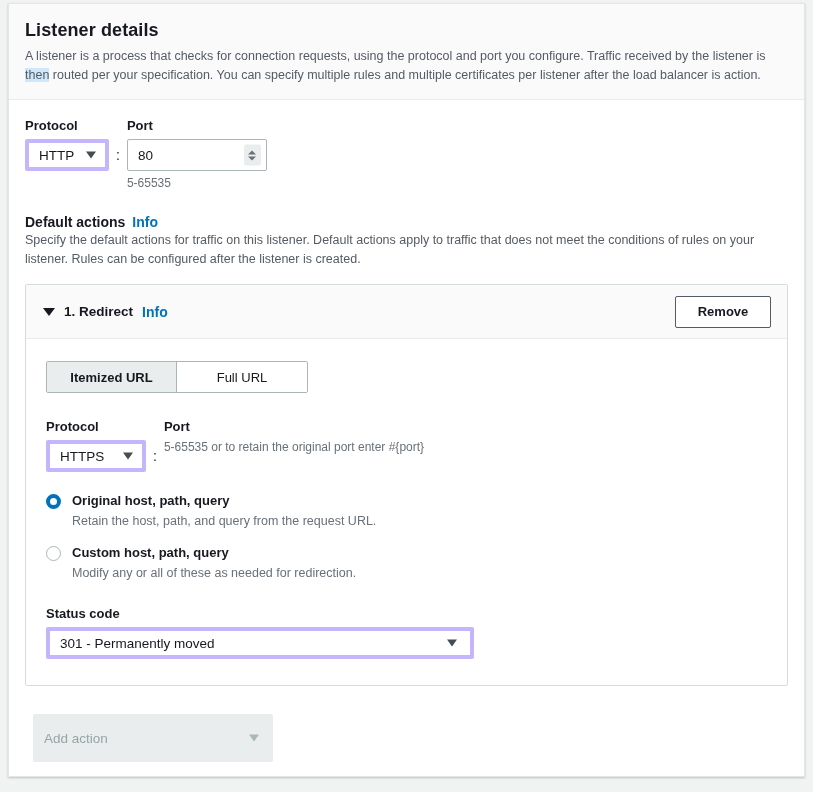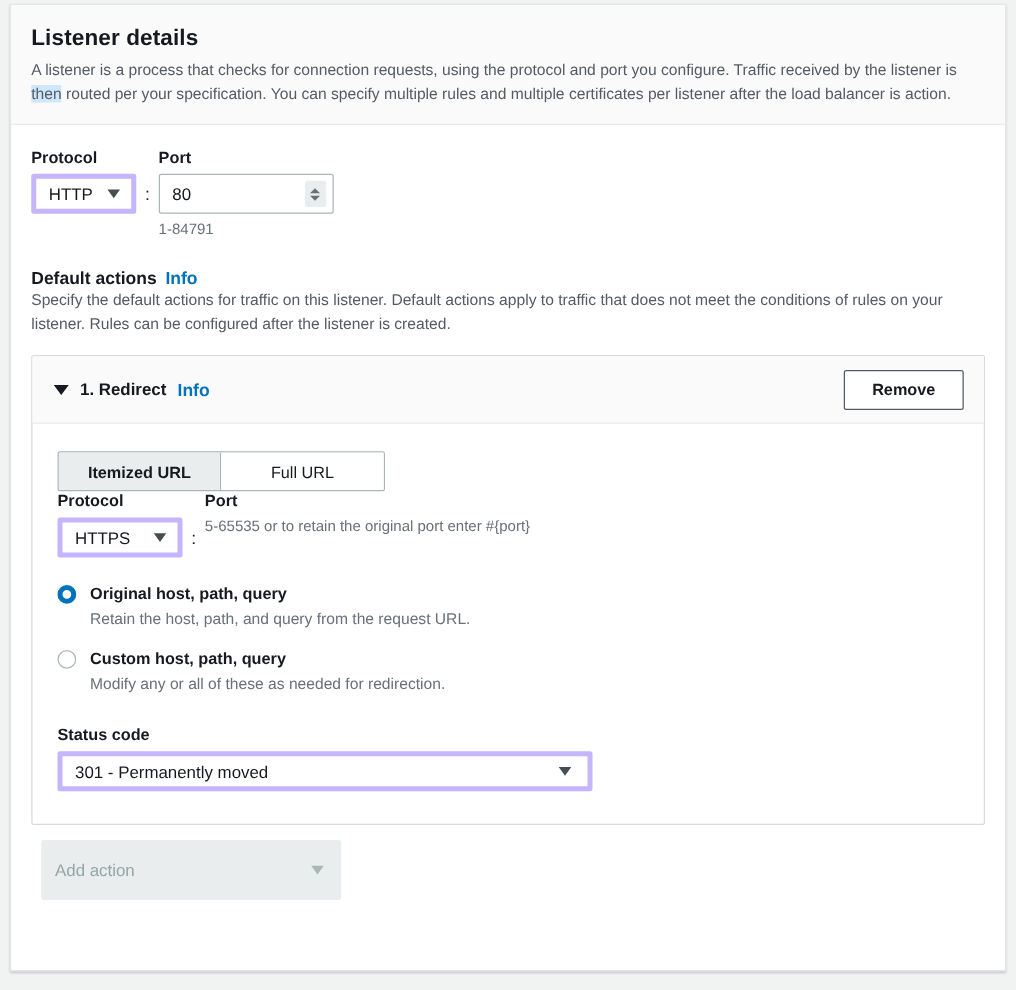--- a/index.html
+++ b/index.html
@@ -202,20 +202,21 @@
   }
 
   .card-body { padding: 22px 20px 26px 20px; }
 
   
   .segmented {
     display: inline-flex;
     border: 1px solid #aab7b8;
     border-radius: 2px;
     overflow: hidden;
+    margin-bottom: 26px;
   }
   .seg {
     height: 30px;
     padding: 0 20px;
     display: flex;
     align-items: center;
     justify-content: center;
     font-size: 13px;
     color: #16191f;
     background: #fff;
@@ -254,21 +255,21 @@
     font-size: 12.5px;
     color: #687078;
     line-height: 18px;
     margin-top: 2px;
   }
 
   .status-block { margin-top: 24px; }
 
   
   .add-action {
-    margin: 12px 0 0 8px;
+    margin: 28px 0 0 8px;
     width: 240px;
     height: 48px;
     background: #eaeded;
     border: 1px solid #eaeded;
     border-radius: 2px;
     display: flex;
     align-items: center;
     padding: 0 10px;
     font-size: 13.5px;
     color: #95a5a6;
@@ -315,21 +316,21 @@
 
       <div>
         <label class="field-label">Port</label>
         <div class="aws-input in-port">
           <span>80</span>
           <span class="spinner">
             <i class="up"></i>
             <i class="down"></i>
           </span>
         </div>
-        <div class="hint">1-84791</div>
+        <div class="hint">5-65535</div>
       </div>
     </div>
 
     <div style="margin-top:24px">
       <div class="section-head">
         <h3>Default actions</h3>
         <span class="info-link">Info</span>
       </div>
       <div class="section-desc">Specify the default actions for traffic on this listener. Default actions apply to traffic that does not meet the conditions of rules on your listener. Rules can be configured after the listener is created.</div>
 

